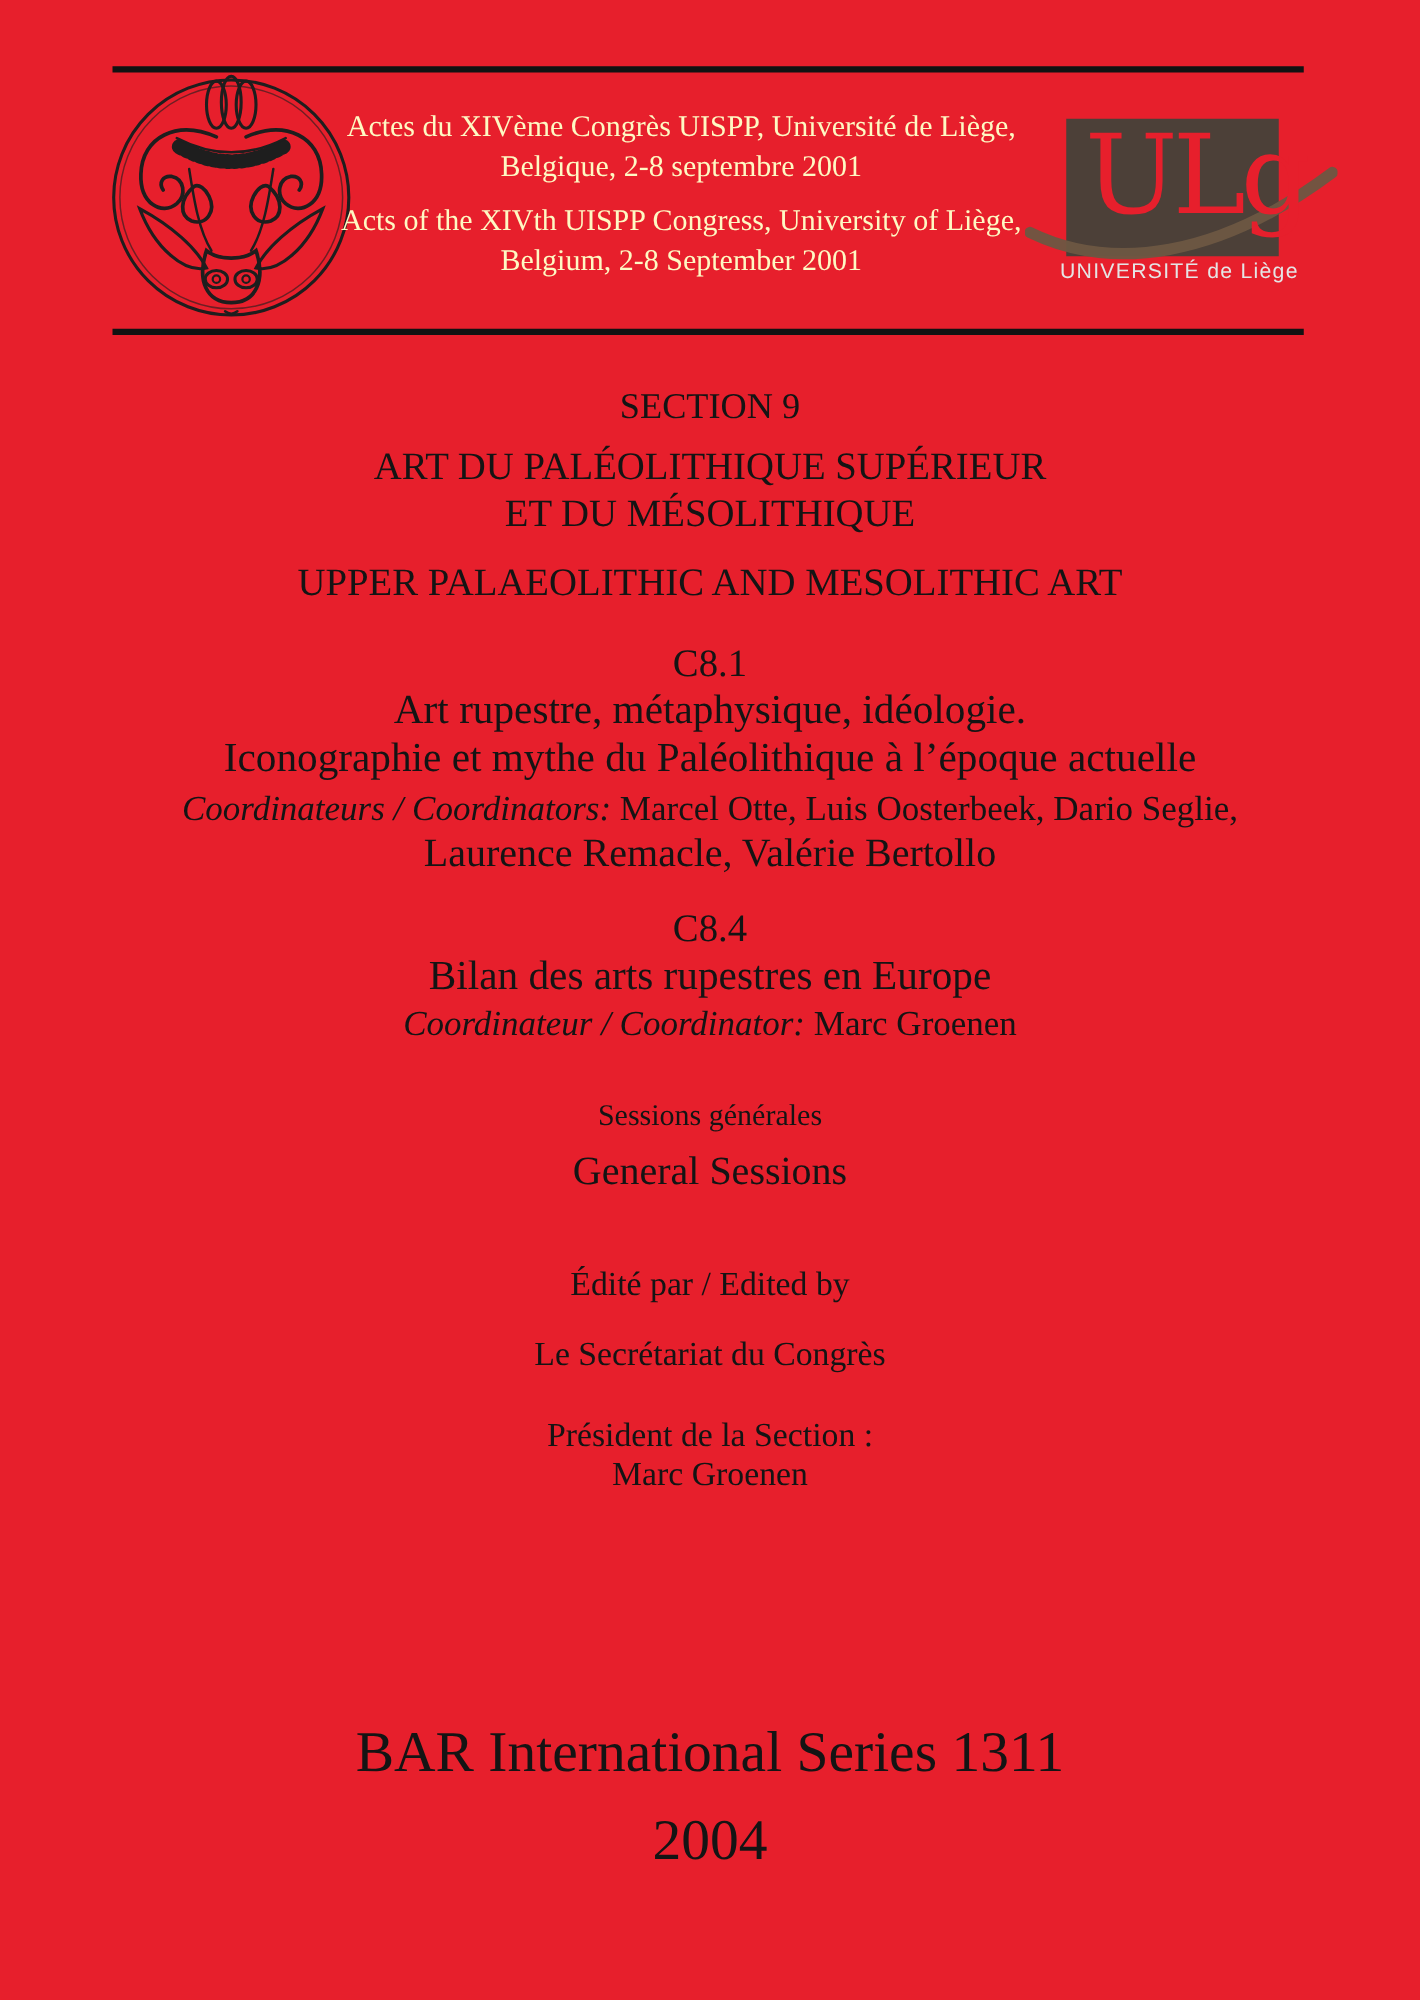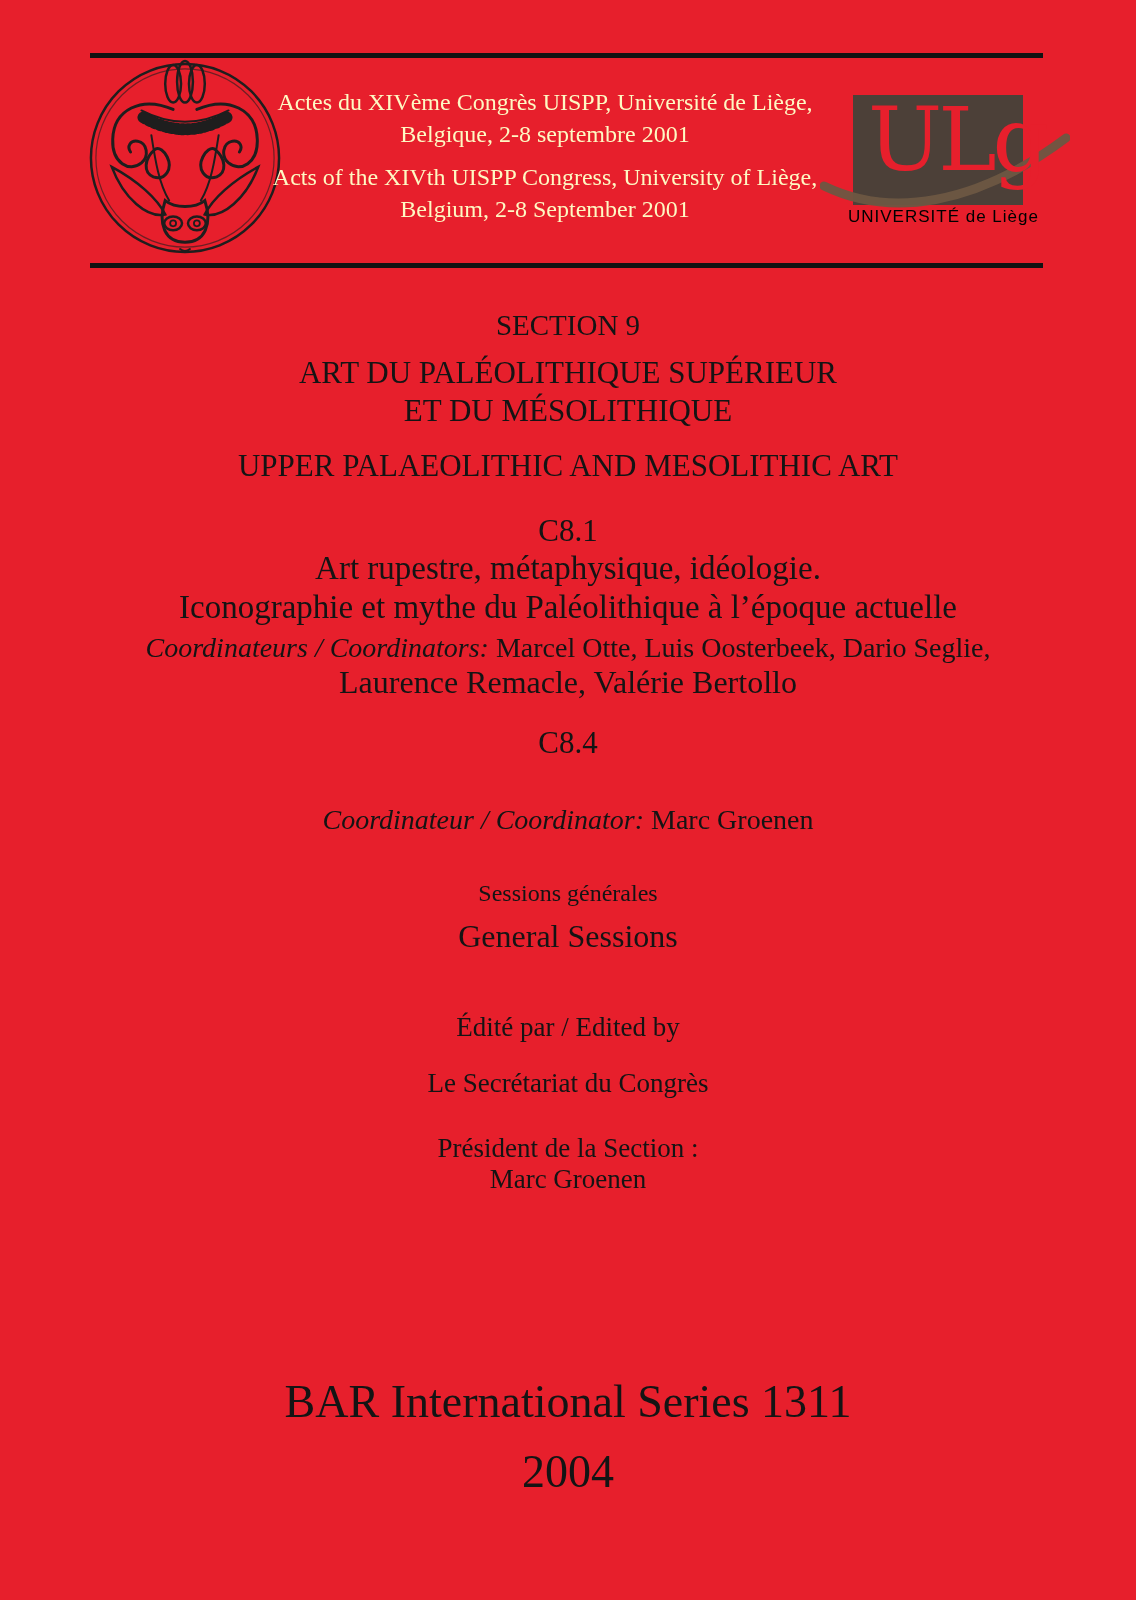--- a/index.html
+++ b/index.html
@@ -55,21 +55,21 @@
     letter-spacing: -4px;
     color: #e71f2c;
     z-index: 3;
   }
   .ulg-swoosh { position: absolute; left: 0; top: 0; width: 250px; height: 150px; z-index: 2; }
   .ulg-caption {
     position: absolute; left: 28px; top: 119px; width: 190px;
     text-align: center;
     font-family: "Liberation Sans", sans-serif;
     font-size: 17px; letter-spacing: 1px;
-    color: #000000;
+    color: #e5e5e5;
     white-space: nowrap;
     z-index: 3;
   }
 
   
   .tl {
     position: absolute; left: 0; width: 100%;
     text-align: center;
     color: #141414;
     line-height: 1.15;
@@ -159,20 +159,21 @@
   <div class="tl l-art1">ART DU PALÉOLITHIQUE SUPÉRIEUR</div>
   <div class="tl l-upper">UPPER PALAEOLITHIC AND MESOLITHIC ART</div>
 
   <div class="tl l-c81">C8.1</div>
   <div class="tl l-c81t1">Art rupestre, métaphysique, idéologie.</div>
   <div class="tl l-c81t2">Iconographie et mythe du Paléolithique à l’époque actuelle</div>
   <div class="tl l-coord1"><span class="it">Coordinateurs / Coordinators:</span> <span>Marcel Otte, Luis Oosterbeek, Dario Seglie,</span></div>
   <div class="tl l-coord2">Laurence Remacle, Valérie Bertollo</div>
 
   <div class="tl l-c84">C8.4</div>
+  <div class="tl l-c84t">Bilan des arts rupestres en Europe</div>
   <div class="tl l-coord3"><span class="it">Coordinateur / Coordinator:</span> <span>Marc Groenen</span></div>
 
   <div class="tl l-sess1">Sessions générales</div>
   <div class="tl l-sess2">General Sessions</div>
 
   <div class="tl l-edit">Édité par / Edited by</div>
   <div class="tl l-secr">Le Secrétariat du Congrès</div>
 
   <div class="tl l-pres">Président de la Section :</div>
   <div class="tl l-marc">Marc Groenen</div>

